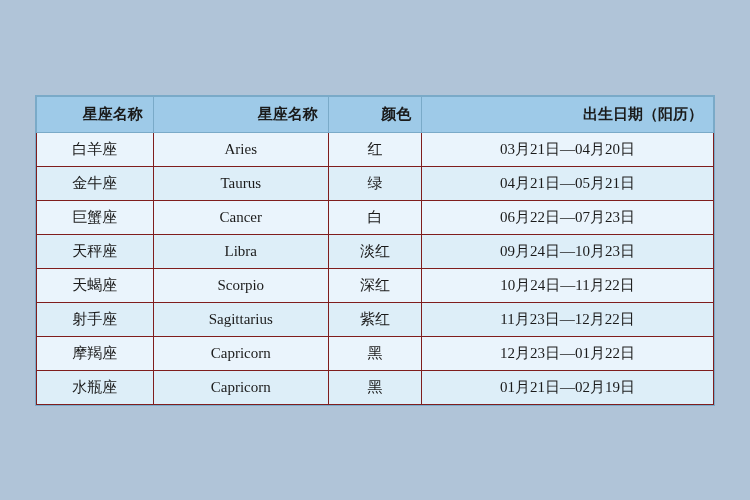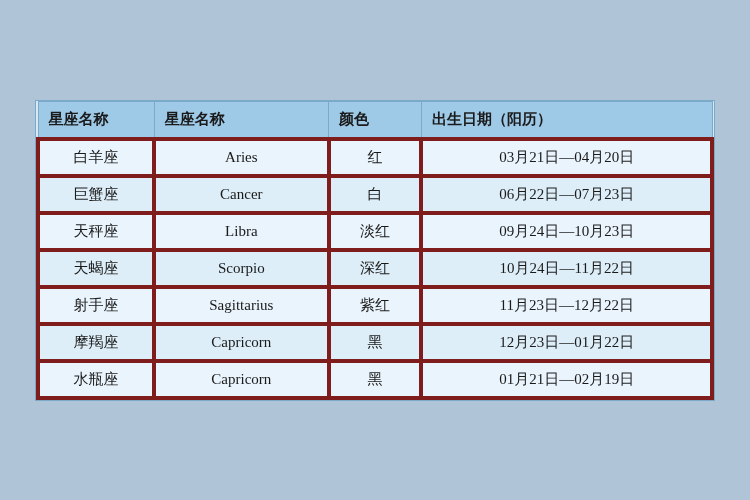--- a/index.html
+++ b/index.html
@@ -29,36 +29,36 @@
       border-collapse: collapse;
     }
 
     thead tr {
       background-color: #9ecae8;
     }
 
     thead th {
       border: 1px solid #7aaac8;
       padding: 8px 10px;
-      text-align: left;
+      text-align: right;
       font-size: 15px;
       font-weight: bold;
       color: #1a1a1a;
     }
 
     tbody tr {
       background-color: #eaf4fc;
     }
 
     tbody tr:nth-child(even) {
       background-color: #ddeef8;
     }
 
     tbody td {
-      border: 4px solid #7f1d1d;
+      border: 1px solid #7f1d1d;
       padding: 7px 18px;
       text-align: center;
       font-size: 15px;
       color: #1a1a1a;
     }
 
     .col-chinese { width: 100px; }
     .col-english { width: 150px; }
     .col-color   { width: 80px; }
     .col-date    { width: 250px; }
@@ -75,20 +75,26 @@
         <th class="col-color">颜色</th>
         <th class="col-date">出生日期（阳历）</th>
       </tr>
     </thead>
     <tbody id="table-body">
     <tr>
           <td>白羊座</td>
           <td>Aries</td>
           <td>红</td>
           <td>03月21日—04月20日</td>
+        </tr>
+        <tr>
+          <td>金牛座</td>
+          <td>Taurus</td>
+          <td>绿</td>
+          <td>04月21日—05月21日</td>
         </tr>
         <tr>
           <td>巨蟹座</td>
           <td>Cancer</td>
           <td>白</td>
           <td>06月22日—07月23日</td>
         </tr>
         <tr>
           <td>天秤座</td>
           <td>Libra</td>

